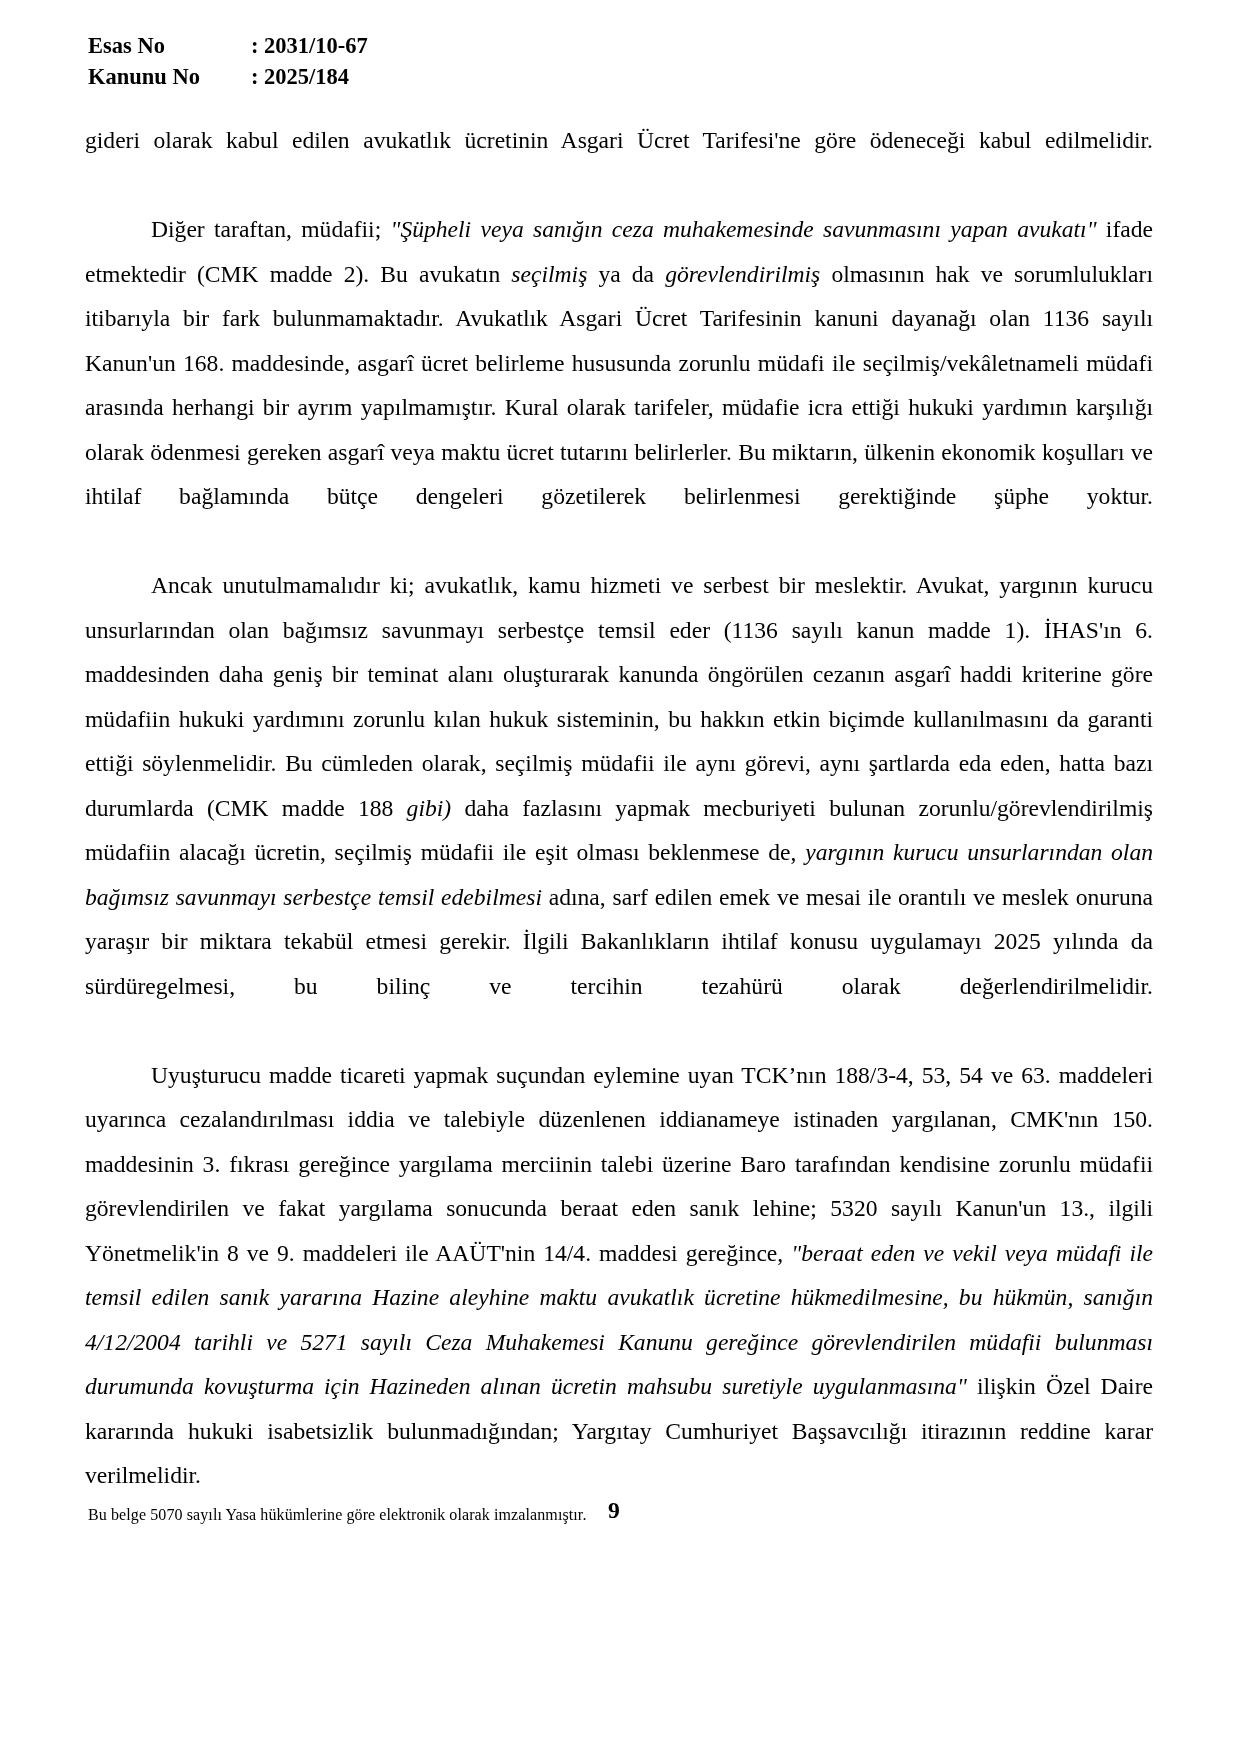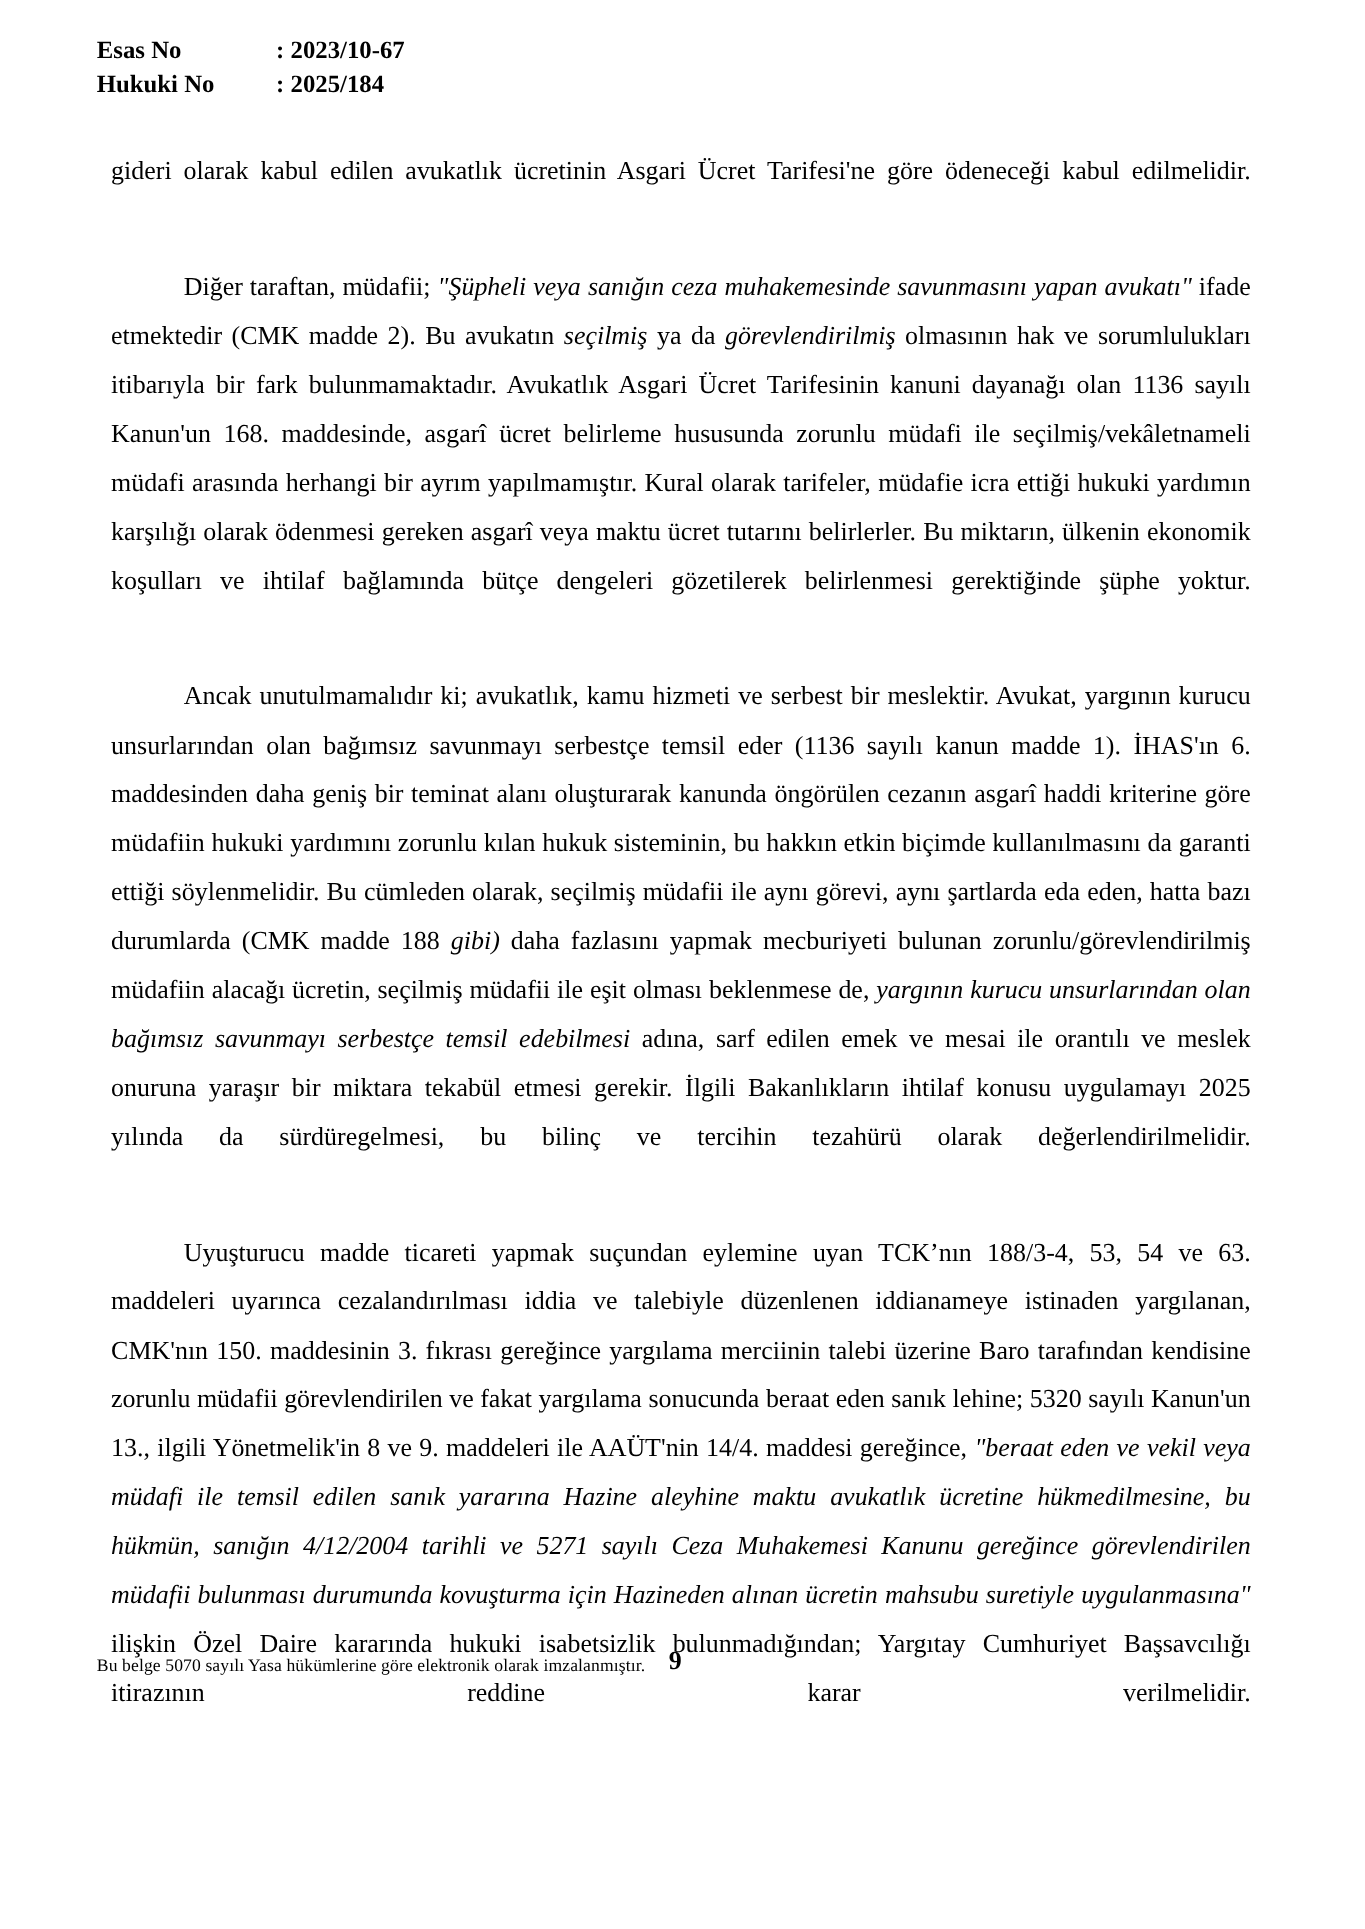--- a/index.html
+++ b/index.html
@@ -43,21 +43,21 @@
     position: absolute;
     top: 118px;
     left: 85px;
     width: 1068px;
     font-size: 23.6px;
     line-height: 44.5px;
     text-align: justify;
     text-justify: inter-word;
   }
   .body-area p {
-    margin: 16px;
+    margin: 0;
     padding: 0;
     text-align: justify;
     hyphens: none;
   }
   .p-indent {
     text-indent: 66px;
   }
   .p-noindent {
     text-indent: 0;
   }
@@ -94,24 +94,24 @@
   }
 </style>
 </head>
 <body>
 
 <div class="page">
 
   <div class="doc-header">
     <div class="hrow">
       <span class="hlabel">Esas No</span>
-      <span class="hvalue">: 2023/10-67</span>
+      <span class="hvalue">: 2031/10-67</span>
     </div>
     <div class="hrow">
-      <span class="hlabel">Hukuki No</span>
+      <span class="hlabel">Kanunu No</span>
       <span class="hvalue">: 2025/184</span>
     </div>
   </div>
 
   <div class="body-area">
 
     <p class="p-noindent">gideri olarak kabul edilen avukatlık ücretinin  Asgari Ücret Tarifesi'ne göre ödeneceği kabul edilmelidir.</p>
 
 
     <p class="p-indent"><span>Diğer taraftan, müdafii; </span><i>"Şüpheli veya sanığın ceza muhakemesinde savunmasını yapan avukatı"</i><span> ifade etmektedir (CMK madde 2). Bu avukatın </span><i>seçilmiş</i><span> ya da </span><i>görevlendirilmiş</i><span> olmasının hak ve sorumlulukları itibarıyla bir fark bulunmamaktadır. Avukatlık Asgari Ücret Tarifesinin kanuni dayanağı olan 1136 sayılı Kanun'un 168. maddesinde, asgarî ücret belirleme hususunda zorunlu müdafi ile seçilmiş/vekâletnameli müdafi arasında herhangi bir ayrım yapılmamıştır. Kural olarak tarifeler, müdafie icra ettiği hukuki yardımın karşılığı olarak ödenmesi gereken asgarî veya maktu ücret tutarını belirlerler. Bu miktarın, ülkenin ekonomik koşulları ve ihtilaf bağlamında bütçe dengeleri gözetilerek belirlenmesi gerektiğinde şüphe yoktur.</span></p>

